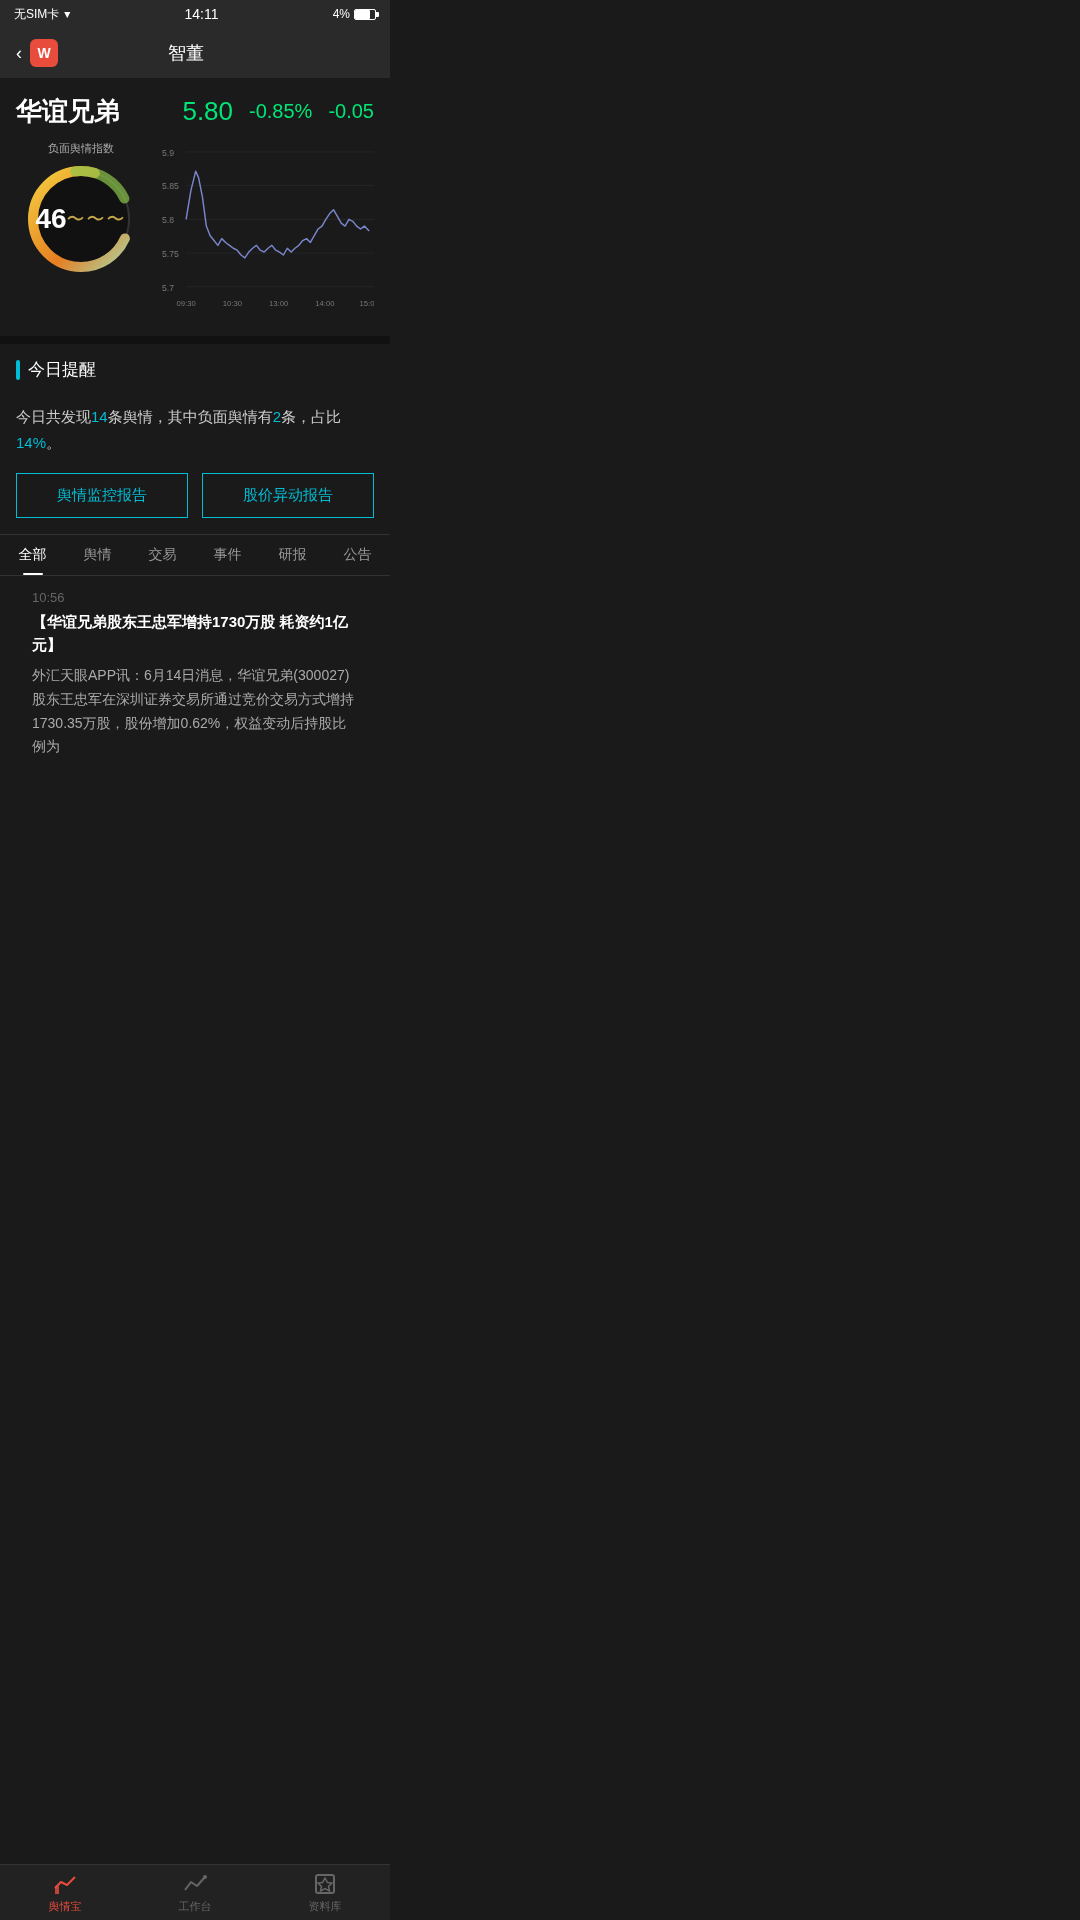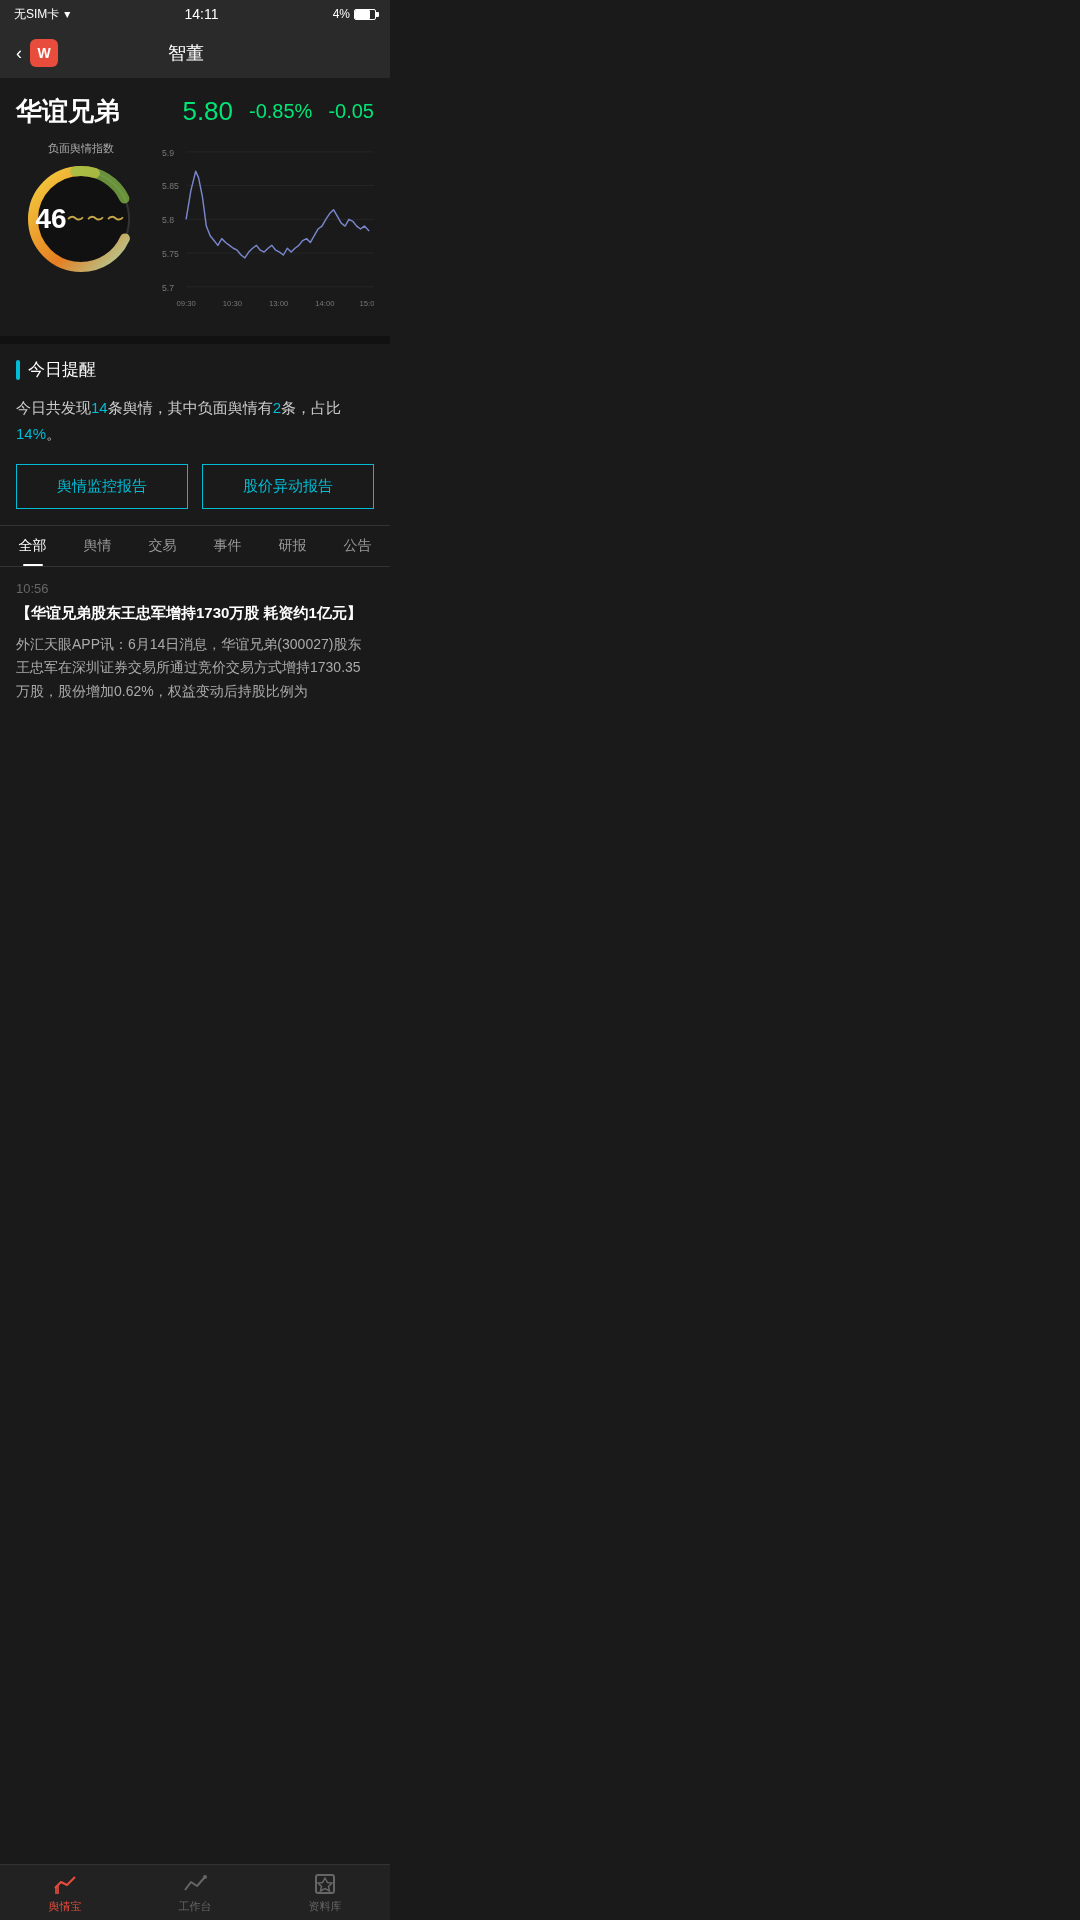--- a/index.html
+++ b/index.html
@@ -179,21 +179,21 @@
 
     
     .today-alert {
       background: #1a1a1a;
       padding: 14px 16px 16px;
     }
     .today-alert-title {
       display: flex;
       align-items: center;
       gap: 8px;
-      margin-bottom: 14px;
+      margin-bottom: 23px;
       text-align: center;
     }
     .alert-bar {
       width: 4px;
       height: 20px;
       background: #00bcd4;
       border-radius: 2px;
     }
     .today-alert-heading {
       font-size: 17px;
@@ -251,21 +251,21 @@
       transform: translateX(-50%);
       width: 20px;
       height: 2px;
       background: #fff;
       border-radius: 1px;
     }
 
     
     .news-section {
       background: #1a1a1a;
-      padding: 14px 16px;
+      padding: 14px 32px;
     }
     .news-time {
       font-size: 13px;
       color: #666;
       margin-bottom: 6px;
     }
     .news-title {
       font-size: 15px;
       color: #fff;
       font-weight: bold;

